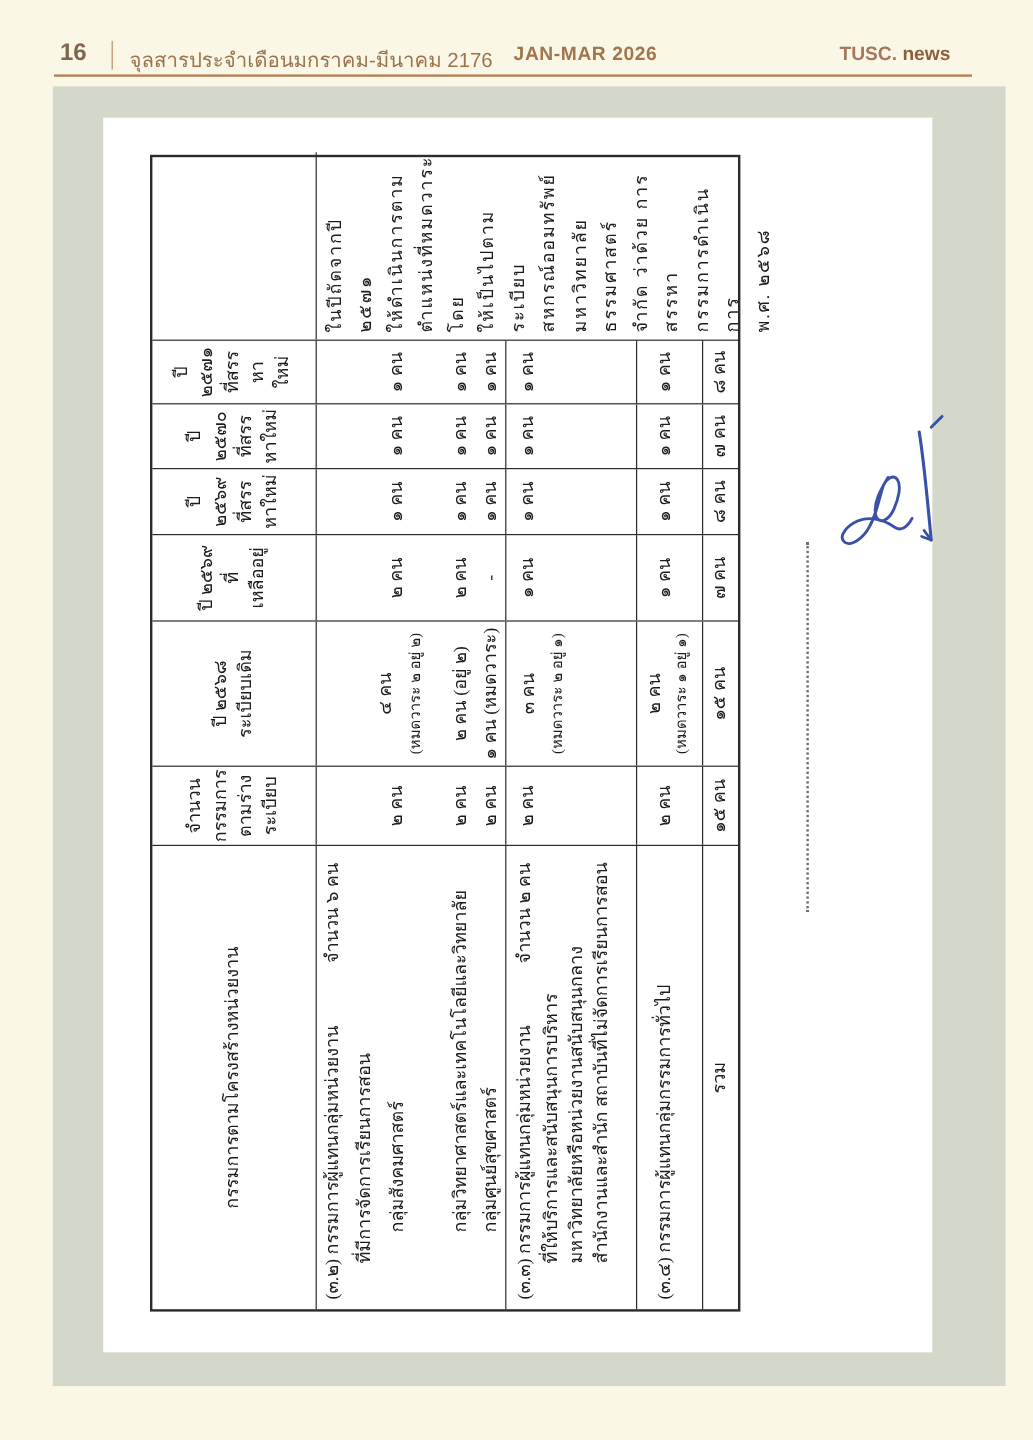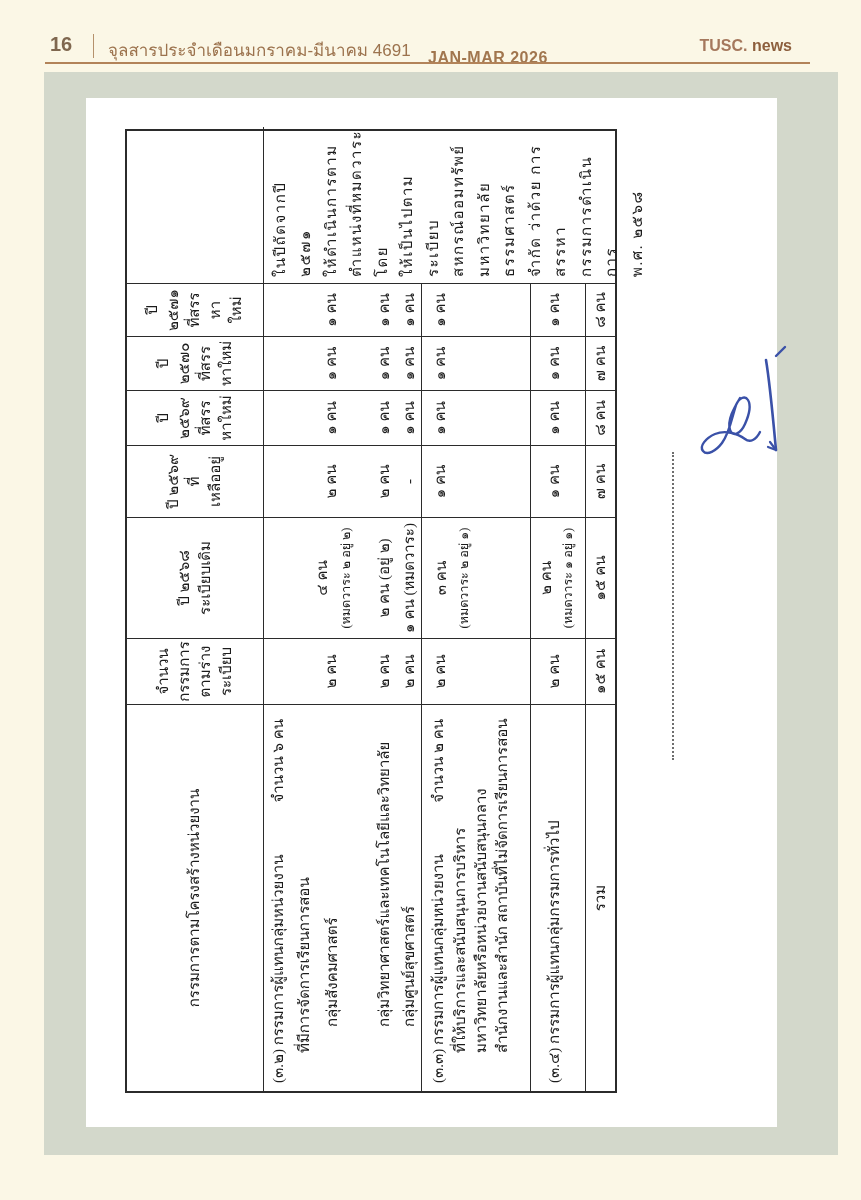--- a/index.html
+++ b/index.html
@@ -4,21 +4,21 @@
 <style>
   * { margin:0; padding:0; box-sizing:border-box; }
   html,body { width:861px; height:1200px; overflow:hidden; }
   body { background:#fbf7e6; font-family:"Liberation Sans", sans-serif; position:relative; }
 
   
   .masthead { position:absolute; left:0; top:0; width:861px; height:88px; }
   .page-num { position:absolute; left:50px; top:33px; font-size:20px; font-weight:bold; color:#7f674f; }
   .mast-divider { position:absolute; left:93px; top:34px; height:24px; width:0; border-left:1.5px solid #b5916c; }
   .mast-title { position:absolute; left:108px; top:36px; font-size:17px; color:#9c734e; }
-  .mast-period { position:absolute; left:428px; top:37px; font-size:16px; font-weight:bold; color:#a1764e; letter-spacing:.5px;margin-top:12px; }
+  .mast-period { position:absolute; left:428px; top:37px; font-size:16px; font-weight:bold; color:#a1764e; letter-spacing:.5px; }
   .mast-brand { position:absolute; right:69px; top:37px; font-size:16px; color:#a5785d; font-weight:600; }
   .mast-brand .b2 { font-weight:800; color:#8d5f3d; }
   .mast-rule { position:absolute; left:45px; top:62px; width:765px; height:0; border-top:2px solid #b28359; }
 
   
   .panel { position:absolute; left:44px; top:72px; width:794px; height:1083px; background:#d3d8cb; }
   .sheet { position:absolute; left:42px; top:26px; width:691px; height:1029px; background:#ffffff; }
 
   
   .tbl-rot { position:absolute; left:-197px; top:267px; width:964px; height:492px;
@@ -44,21 +44,21 @@
   .dotted-line { position:absolute; left:586px; top:354px; height:308px; width:0;
                  border-left:2px dotted #6e6e6e; }
   .signature { position:absolute; left:604px; top:242px; }
 </style>
 </head>
 <body>
 
 <div class="masthead">
   <span class="page-num">16</span>
   <span class="mast-divider"></span>
-  <span class="mast-title">จุลสารประจำเดือนมกราคม-มีนาคม 4691</span>
+  <span class="mast-title">จุลสารประจำเดือนมกราคม-มีนาคม 2176</span>
   <span class="mast-period">JAN-MAR 2026</span>
   <span class="mast-brand"><span>TUSC.</span> <span class="b2">news</span></span>
   <div class="mast-rule"></div>
 </div>
 
 <div class="panel">
   <div class="sheet">
 
     <div class="tbl-rot">
       <div class="tbl">

